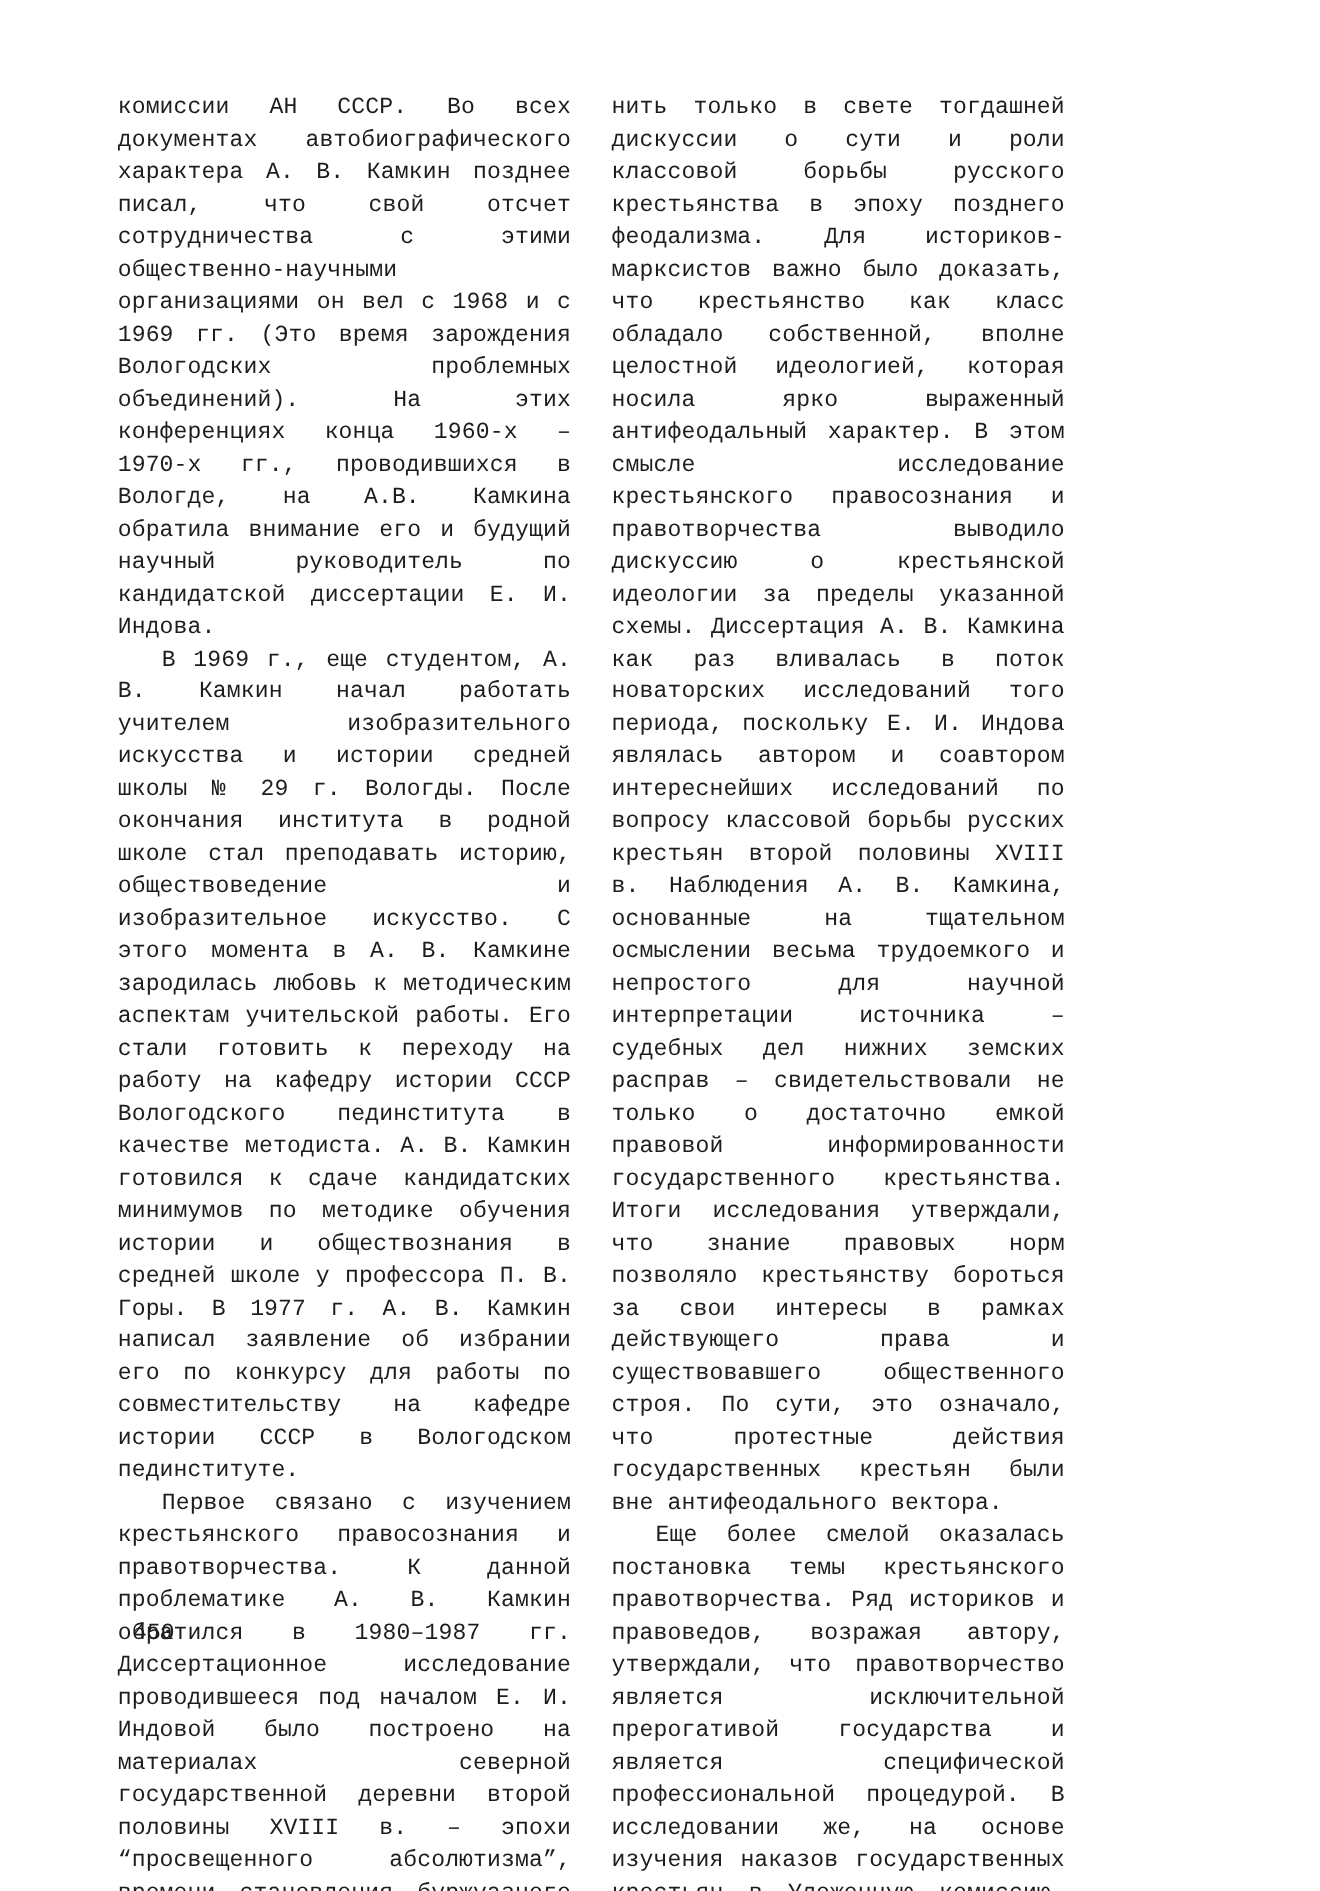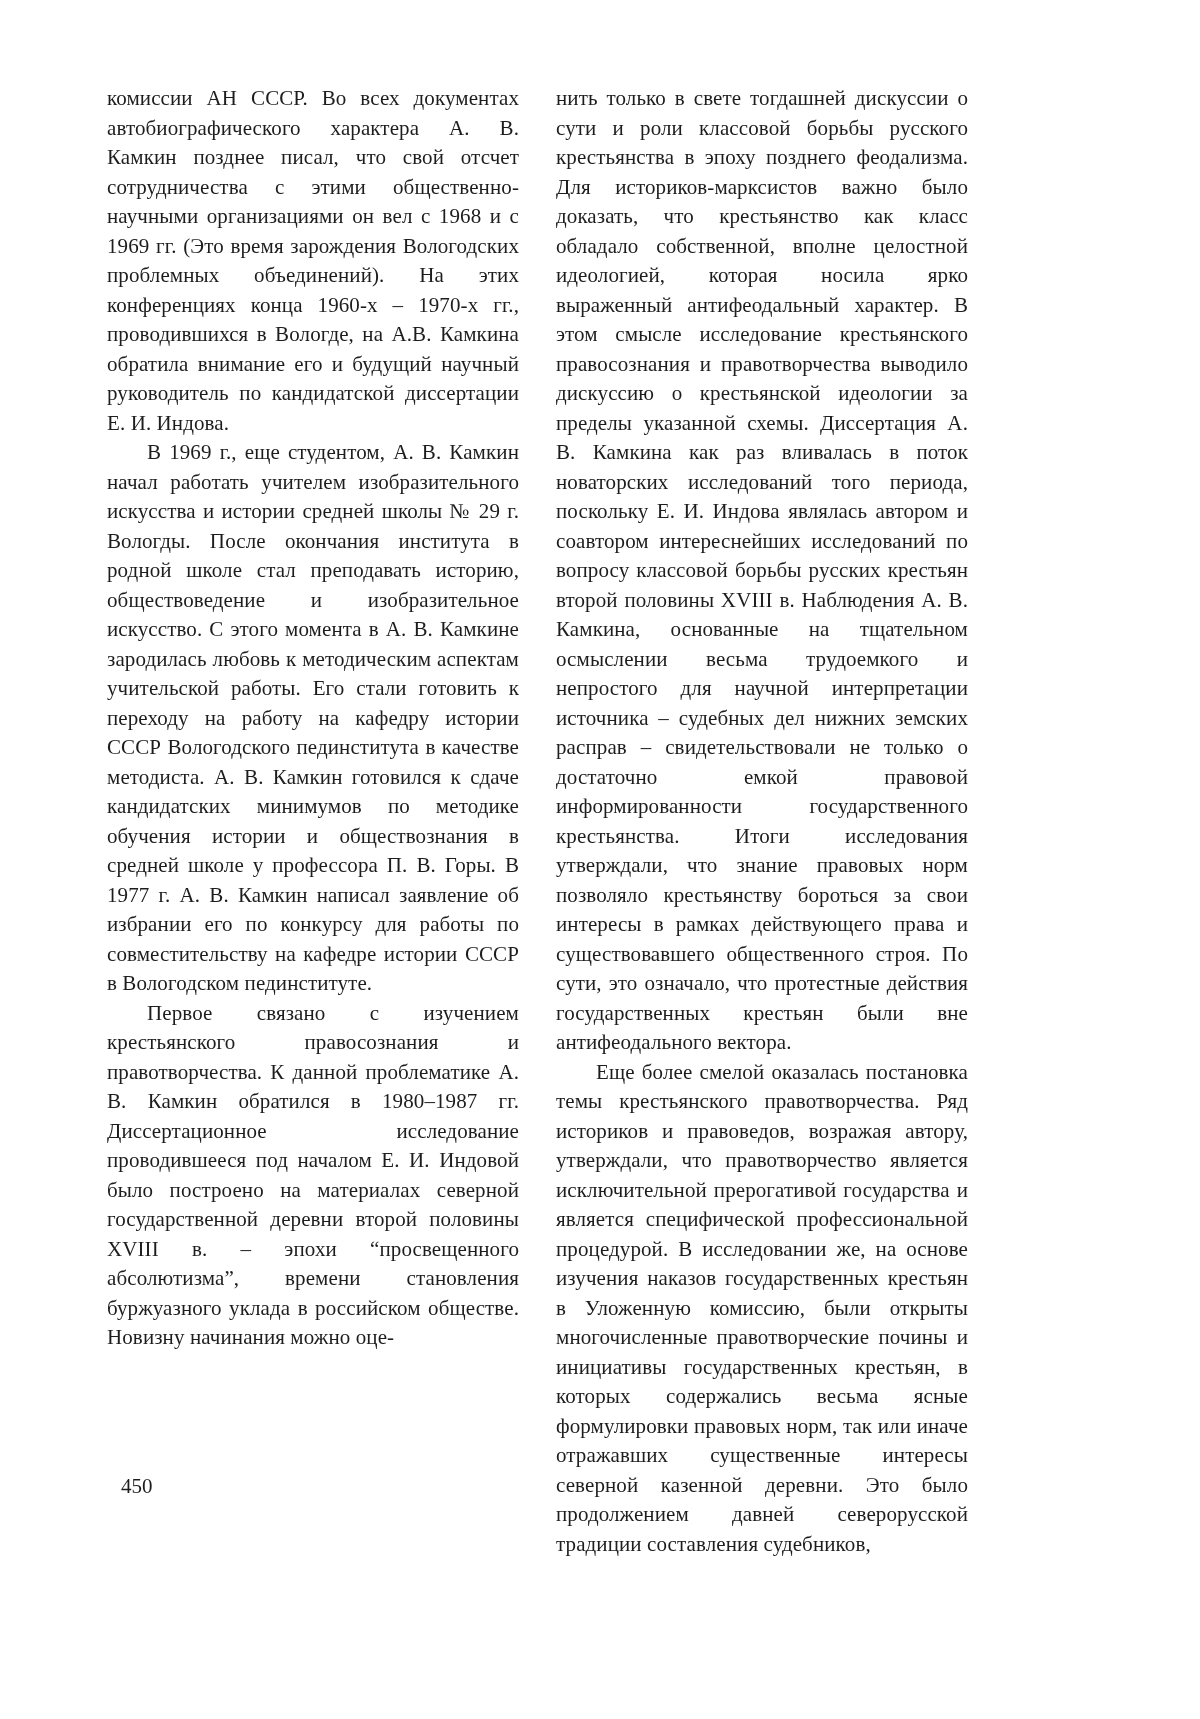--- a/index.html
+++ b/index.html
@@ -12,20 +12,21 @@
     background: #ffffff;
     position: relative;
     overflow: hidden;
     font-family: "Liberation Serif", serif;
     color: #1d1d1d;
   }
   .scan-page {
     position: absolute;
     inset: 0;
     background: #ffffff;
+    font-family: Liberation Mono, monospace;
   }
   .content {
     position: absolute;
     left: 107px;
     top: 84px;
     width: 862px;
     display: flex;
     gap: 37px;
   }
   .col {

